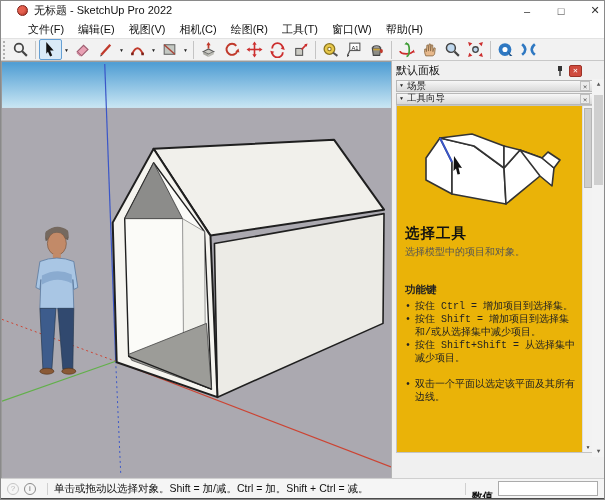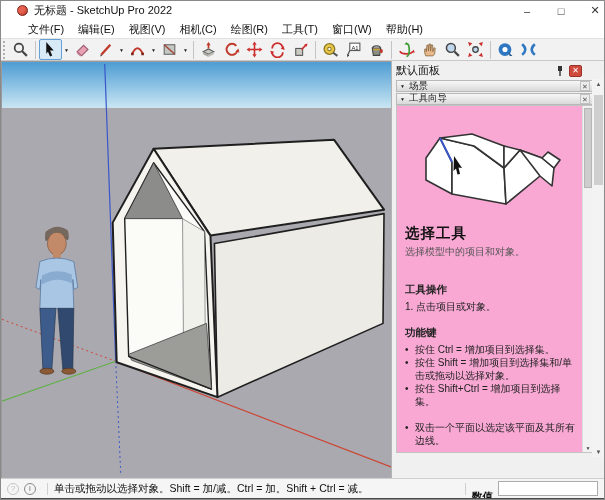--- a/index.html
+++ b/index.html
@@ -20,33 +20,33 @@
   .menu-item { padding:2px 7px; font-size:11px; color:#111; }
   
   .toolbar { position:absolute; left:0; top:37px; width:100%; height:23px; background:#f2f2f2; border-bottom:1px solid #c8c8c8; border-top:1px solid #e2e2e2; display:flex; align-items:center; padding-left:2px; }
   .grip { width:4px; height:18px; margin-right:2px; border-left:2px dotted #b0b0b0; }
   .tbtn { width:23px; height:21px; display:flex; align-items:center; justify-content:center; border:1px solid transparent; border-radius:2px; }
   .tbtn svg { width:17px; height:17px; }
   .tbtn.active { background:#d9eaf7; border-color:#66a0d4; }
   .dd { width:9px; height:21px; display:flex; align-items:center; justify-content:center; font-size:5px; color:#222; }
   .tsep { width:1px; height:18px; background:#c4c4c4; margin:0 3px; }
   
-  .main { position:absolute; left:0; top:60px; width:550px; height:417px; }
+  .main { position:absolute; left:0; top:60px; width:550px; height:417px;font-family:Liberation Mono, monospace; }
   .viewport { position:absolute; left:0; top:0; width:390px; height:417px; border-left:1px solid #9a9a9a; border-top:1px solid #9a9a9a; }
   
   .tray { position:absolute; left:390px; top:0; width:215px; height:417px; background:#f0f0f0; border-left:1px solid #b4b4b4; }
   .tray-header { position:absolute; left:4px; top:2px; right:24px; height:15px; display:flex; align-items:center; }
   .tray-title { font-size:11px; color:#111; }
   .pin-icon { margin-left:auto; width:10px; height:12px; }
   .tray-close { width:13px; height:12px; background:#cf4a3d; border:1px solid #9c3227; border-radius:2px; color:#fff; font-size:8px; line-height:10px; text-align:center; margin-left:4px; }
   .sec-row { position:absolute; left:4px; width:198px; height:12px; background:linear-gradient(#f7f7f7,#d9d9d9); border:1px solid #b8b8b8; display:flex; align-items:center; padding:0 3px; }
   .sec-arrow { font-size:5px; margin-right:4px; color:#222; }
   .sec-label { font-size:9.5px; color:#222; }
   .sec-close { margin-left:auto; font-size:7px; color:#555; width:10px; height:10px; line-height:10px; text-align:center; border:1px solid #c0c0c0; background:#ececec; }
-  .instructor { position:absolute; left:4px; top:44px; width:198px; height:348px; background:#f9a8d4; border:1px solid #c4c4c4; overflow:hidden; }
+  .instructor { position:absolute; left:4px; top:44px; width:198px; height:348px; background:#eab308; border:1px solid #c4c4c4; overflow:hidden; }
   .inst-inner { position:absolute; left:0; top:0; right:11px; bottom:0; overflow:hidden; padding:6px 4px 0 8px; }
   .inst-img { display:block; margin:4px auto 10px auto; }
   .inst-title { font-size:14.5px; font-weight:bold; color:#111; letter-spacing:1px; }
   .inst-sub { font-size:10px; color:#555; margin:2px 0 24px 0; }
   .inst-h { font-size:10.5px; font-weight:bold; color:#222; margin-bottom:3px; }
   .inst-block { margin-bottom:13px; }
   ul.inst-list { list-style:none; }
   ul.inst-list li { font-size:10px; line-height:13px; color:#222; display:flex; }
   ul.inst-list li .bullet { width:10px; flex:none; }
   ul.inst-list li .txt { flex:1; }
@@ -347,43 +347,35 @@
             <polygon points="130,42 142,52 148,44 136,36"></polygon>
             <polygon points="92,30 108,34 92,52"></polygon>
           </g>
           <line x1="28" y1="22" x2="40" y2="46" stroke="#3a56c8" stroke-width="2"></line>
           <path d="M42,40 L50,52 L46.5,51.5 L48,58 L45.5,58.5 L44,52.5 L41.5,55 Z" fill="#111"></path>
         </svg>
 
         <div class="inst-title">选择工具</div>
         <div class="inst-sub">选择模型中的项目和对象。</div>
 
-        <div class="inst-block">
-          <div class="inst-h">工具操作</div>
-          <ul class="inst-list">
-            <li>
-                <span class="txt">1. 点击项目或对象。</span>
-              </li>
-          </ul>
-        </div>
 
         <div class="inst-block">
           <div class="inst-h">功能键</div>
           <ul class="inst-list">
             <li>
                 <span class="bullet">•</span>
                 <span class="txt">按住 Ctrl = 增加项目到选择集。</span>
               </li>
             <li>
                 <span class="bullet">•</span>
-                <span class="txt">按住 Shift = 增加项目到选择集和/单击或拖动以选择对象。</span>
+                <span class="txt">按住 Shift = 增加项目到选择集和/或从选择集中减少项目。</span>
               </li>
             <li>
                 <span class="bullet">•</span>
-                <span class="txt">按住 Shift+Ctrl = 增加项目到选择集。</span>
+                <span class="txt">按住 Shift+Shift = 从选择集中减少项目。</span>
               </li>
           </ul>
         </div>
 
         <div class="inst-block">
           <ul class="inst-list">
             <li>
                 <span class="bullet">•</span>
                 <span class="txt">双击一个平面以选定该平面及其所有边线。</span>
               </li>

